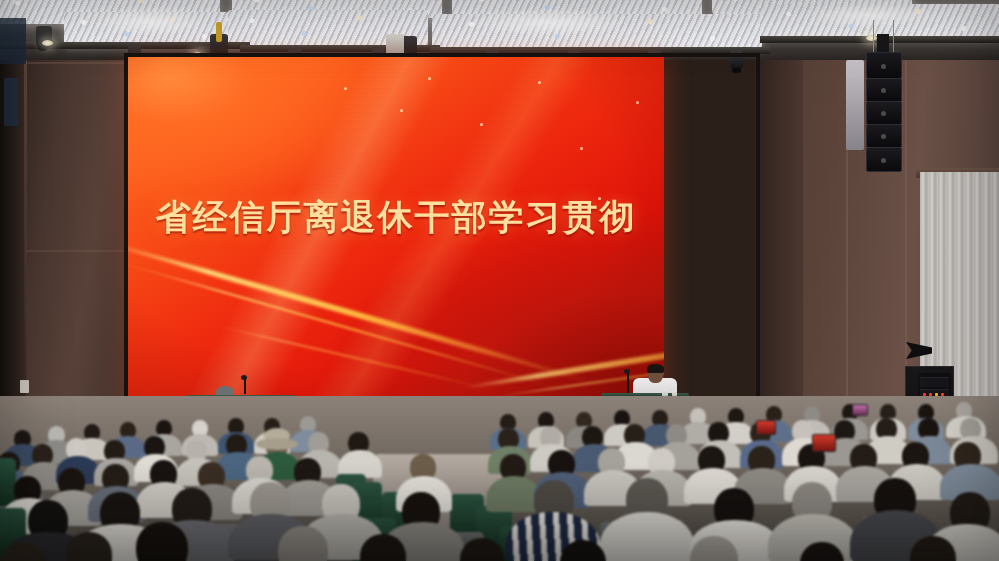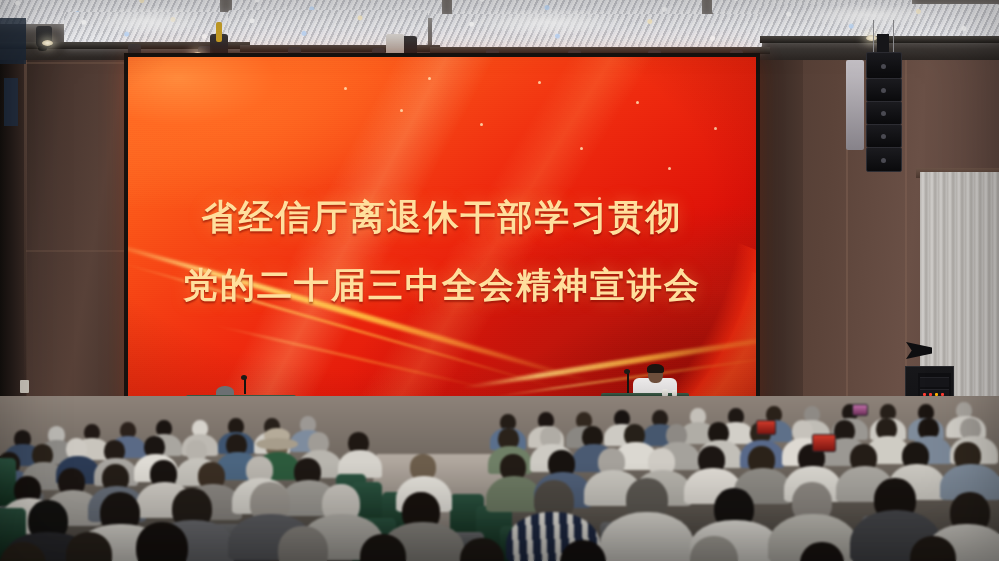--- a/index.html
+++ b/index.html
@@ -64,21 +64,21 @@
   
   .rack{position:absolute;left:905px;top:366px;width:47px;height:104px;
     background:linear-gradient(180deg,#17171a,#0c0c0e);border:1px solid #2a2a2e;}
   .rack-face{position:absolute;left:12px;top:6px;width:33px;height:96px;background:#0f0f12;}
   .rack-led{position:absolute;width:3px;height:3px;border-radius:1px;}
   .rack-row{position:absolute;left:2px;width:29px;height:9px;background:#16161a;border-top:1px solid #242429;}
   .rack-dish{position:absolute;left:906px;top:342px;width:26px;height:17px;background:#0e0e10;
     clip-path:polygon(0 0,100% 32%,100% 68%,0 100%,22% 50%);}
 
   
-  #screen{position:absolute;left:128px;top:57px;width:628px;height:355px;overflow:hidden;
+  #screen{position:absolute;left:128px;top:57px;width:536px;height:355px;overflow:hidden;
     background:#7f1d1d;box-shadow:0 0 26px rgba(255,70,20,.30);}
   .scr-layer{position:absolute;inset:0;}
   .l-base{background:
       radial-gradient(ellipse 70% 60% at 8% 6%,#ff8a3c 0%,#ff6a22 22%,rgba(255,90,25,0) 62%),
       radial-gradient(ellipse 85% 75% at 96% 96%,#8f0b06 0%,#c2150b 40%,rgba(194,21,11,0) 72%),
       linear-gradient(148deg,#ff7a2a 0%,#fb5518 22%,#ef2a0e 48%,#df1208 70%,#b00d06 100%);}
   .l-sheen{background:
       linear-gradient(118deg,rgba(255,255,255,0) 33%,rgba(255,190,130,.30) 39%,rgba(255,255,255,0) 45%),
       linear-gradient(122deg,rgba(255,255,255,0) 52%,rgba(255,160,90,.22) 57%,rgba(255,255,255,0) 62%);}
   .wave{position:absolute;border-radius:50%;}
@@ -272,21 +272,20 @@
     <div class="scr-spark" style="left:508px;top:44px;"></div>
     <div class="scr-spark" style="left:540px;top:110px;"></div>
     <div class="scr-spark" style="left:470px;top:140px;"></div>
     <div class="scr-spark" style="left:586px;top:70px;"></div>
 
     <div class="scr-vig"></div>
     <div class="scr-grain"></div>
 
     <div id="scr-title">
       <div>省经信厅离退休干部学习贯彻</div>
-      <div>党的二十届三中全会精神宣讲会</div>
     </div>
   </div>
   <div class="scr-frame"></div>
 
   <div class="stage-wall"></div>
   <div class="stage-skirt"></div>
   <div class="stage-floor"></div>
 
   <div class="speaker-person">
     <div class="sp-body" style="left:633px;top:378px;width:44px;height:30px;"></div>

